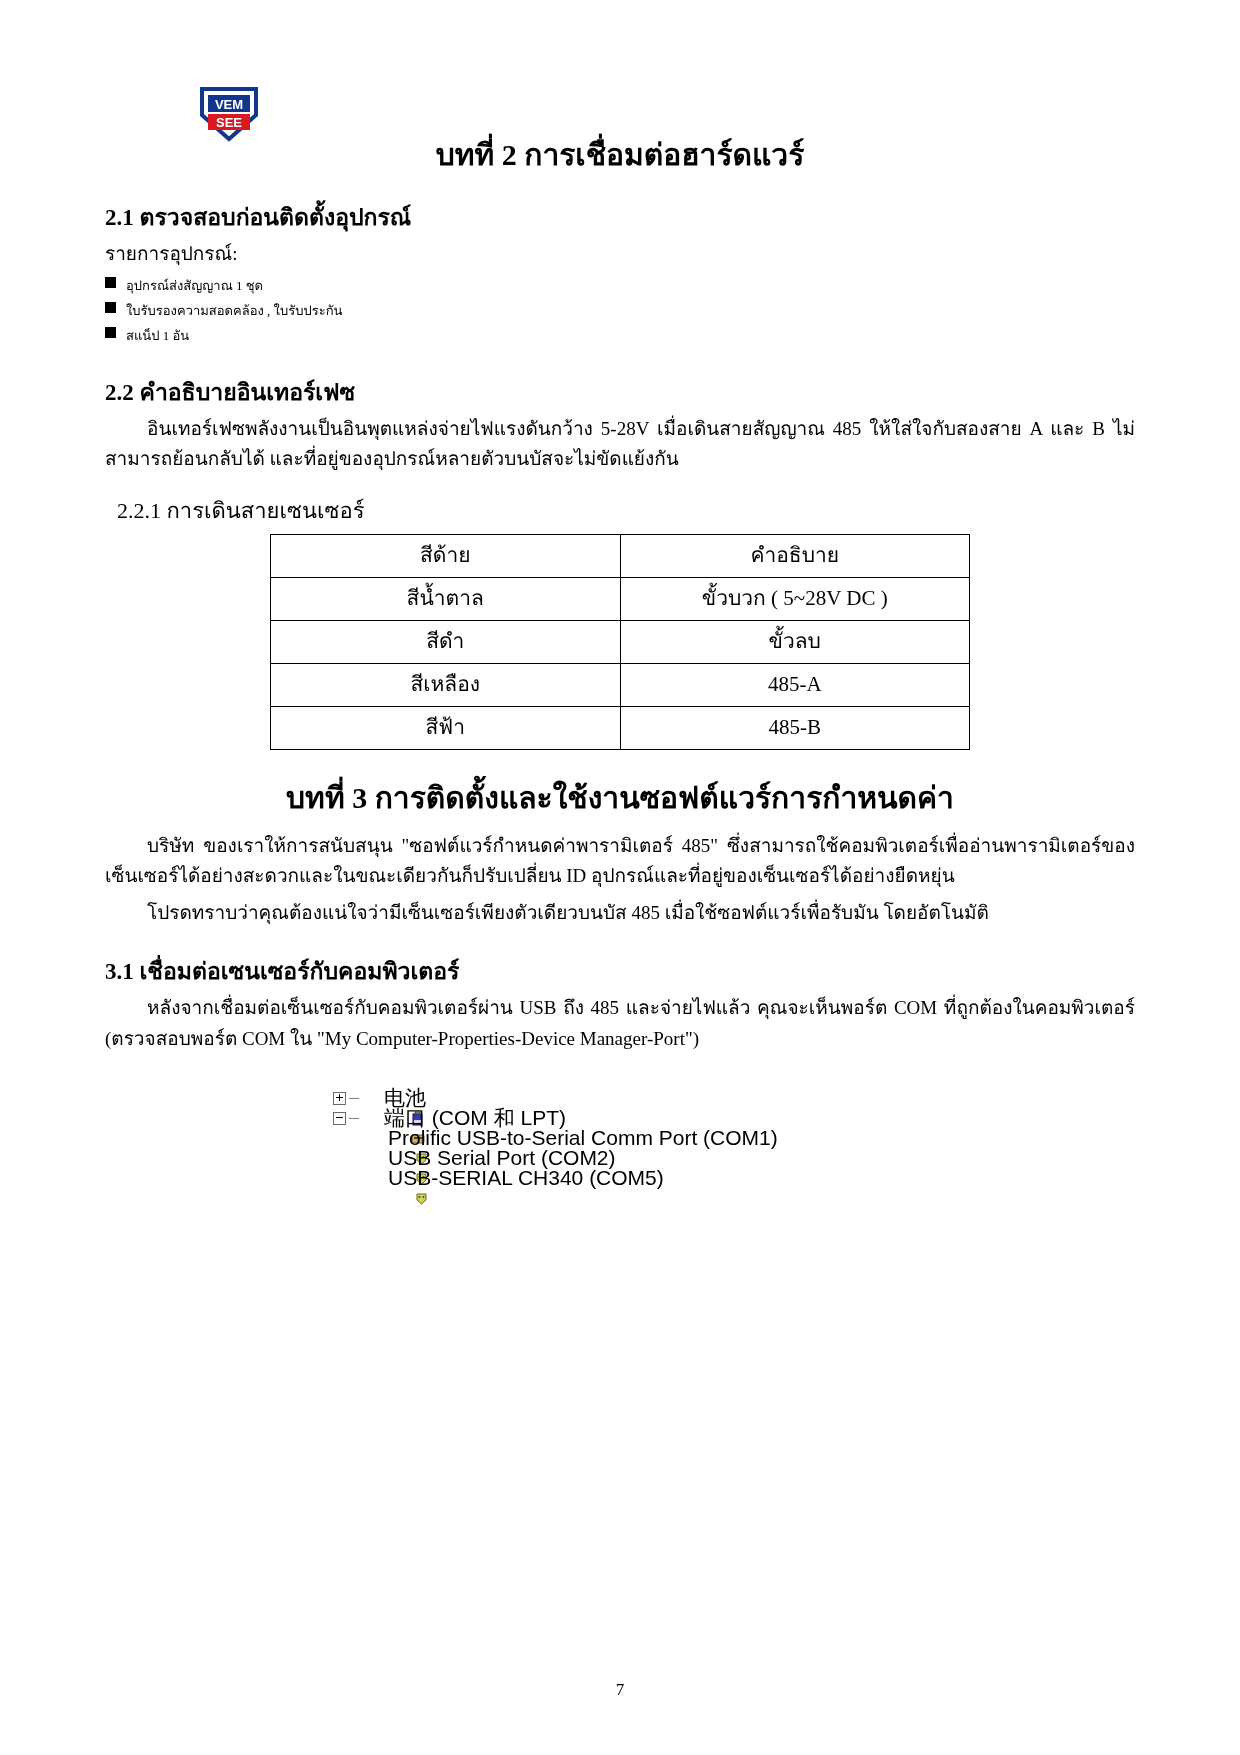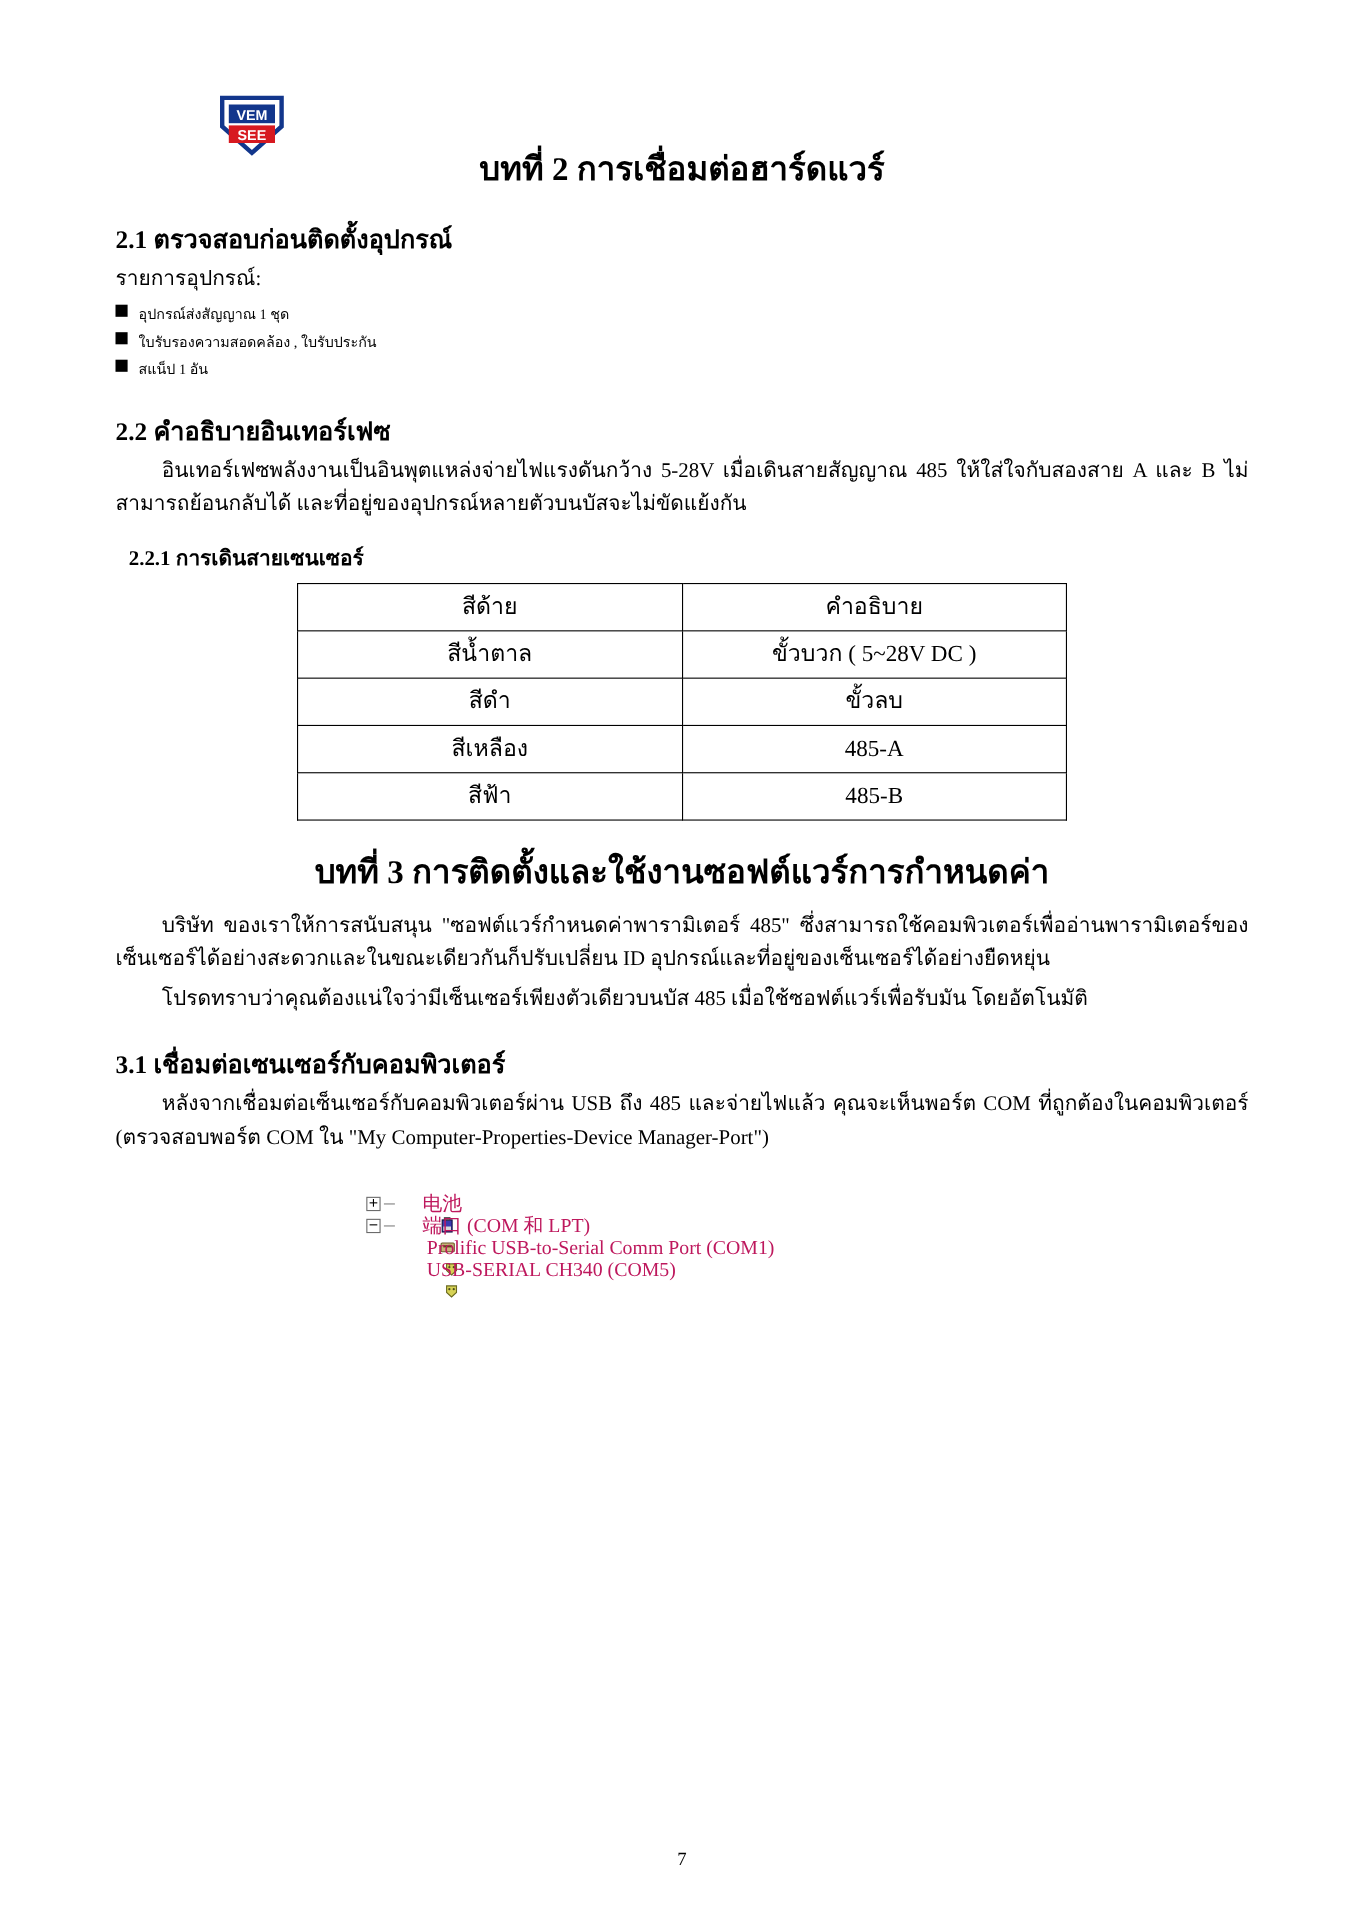--- a/index.html
+++ b/index.html
@@ -41,22 +41,22 @@
     letter-spacing: 0px;
     line-height: 1.3;
   }
   h2.sec {
     font-size: 23px;
     font-weight: bold;
     margin: 28px 0 6px 0;
     line-height: 1.35;
   }
   h3.subsec {
-    font-size: 19px;
-    font-weight: bold;
+    font-size: 22px;
+    font-weight: normal;
     margin: 22px 0 8px 12px;
     line-height: 1.35;
   }
   h1.chapter3 {
     text-align: center;
     font-size: 30px;
     font-weight: bold;
     margin: 28px 0 14px 0;
     line-height: 1.3;
   }
@@ -104,24 +104,24 @@
     height: 38px;
     text-align: center;
     font-size: 21px;
     padding: 2px 4px;
     line-height: 1.3;
   }
 
   
   .devtree {
     margin: 34px 0 0 228px;
-    font-family: Liberation Serif, serif;
-    font-size: 18px;
+    font-family: Liberation Sans, sans-serif;
+    font-size: 21px;
     line-height: 20px;
-    color: #be185d;
+    color: #000000;
   }
   .devtree .row {
     display: flex;
     align-items: center;
     white-space: pre;
     height: 20px;
   }
   .devtree .boxtog {
     display: inline-block;
     width: 11px;
@@ -278,30 +278,41 @@
       <span class="ico">
         <svg width="16" height="16" viewBox="0 0 16 16" xmlns="http://www.w3.org/2000/svg">
           <path d="M3 3 L12 3 L12 9 L7.5 13 L3 9 Z" fill="#d6d255" stroke="#6b6a20"></path>
           <circle cx="5.5" cy="6" r="1" fill="#4a4a1a"></circle>
           <circle cx="9.5" cy="6" r="1" fill="#4a4a1a"></circle>
         </svg>
       </span>
       <span class="label">Prolific USB-to-Serial Comm Port (COM1)</span>
     </div>
 
-
     <div class="row">
       <span class="indent" style="width:34px"></span>
       <span class="ico">
         <svg width="16" height="16" viewBox="0 0 16 16" xmlns="http://www.w3.org/2000/svg">
           <path d="M3 3 L12 3 L12 9 L7.5 13 L3 9 Z" fill="#d6d255" stroke="#6b6a20"></path>
           <circle cx="5.5" cy="6" r="1" fill="#4a4a1a"></circle>
           <circle cx="9.5" cy="6" r="1" fill="#4a4a1a"></circle>
         </svg>
       </span>
+      <span class="label">USB Serial Port (COM2)</span>
+    </div>
+
+    <div class="row">
+      <span class="indent" style="width:34px"></span>
+      <span class="ico">
+        <svg width="16" height="16" viewBox="0 0 16 16" xmlns="http://www.w3.org/2000/svg">
+          <path d="M3 3 L12 3 L12 9 L7.5 13 L3 9 Z" fill="#d6d255" stroke="#6b6a20"></path>
+          <circle cx="5.5" cy="6" r="1" fill="#4a4a1a"></circle>
+          <circle cx="9.5" cy="6" r="1" fill="#4a4a1a"></circle>
+        </svg>
+      </span>
       <span class="label">USB-SERIAL CH340 (COM5)</span>
     </div>
 
   </div>
 
   <div class="pagenum">7</div>
 
 </div>
 
 </body></html>

